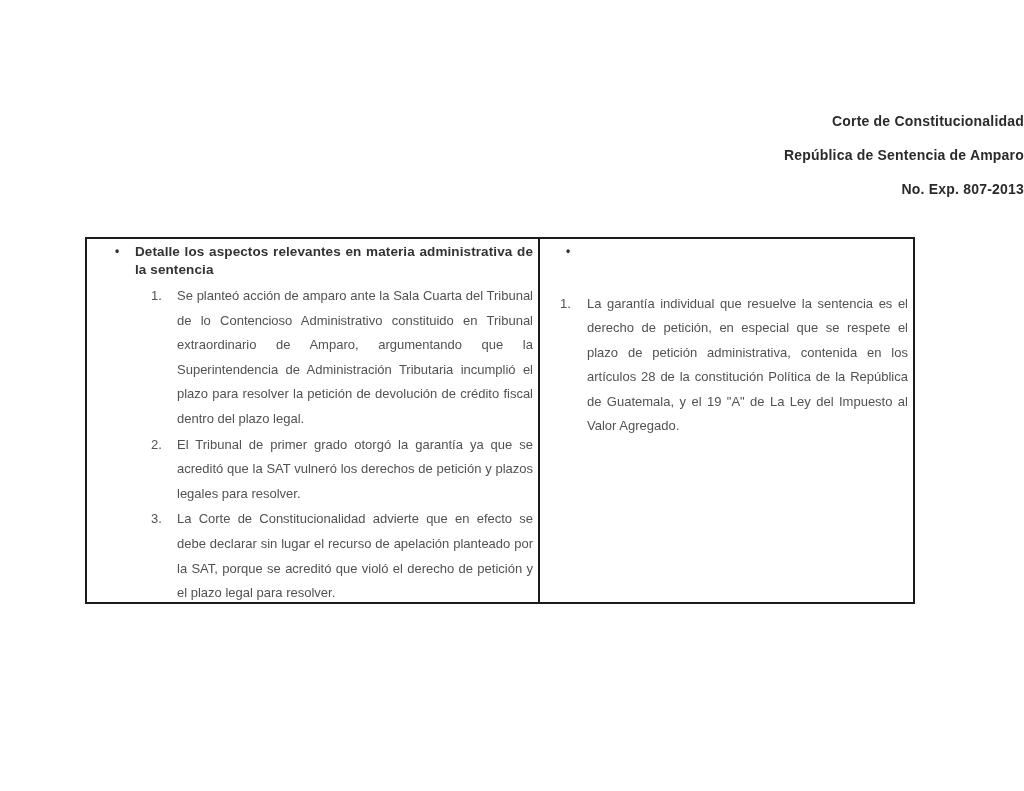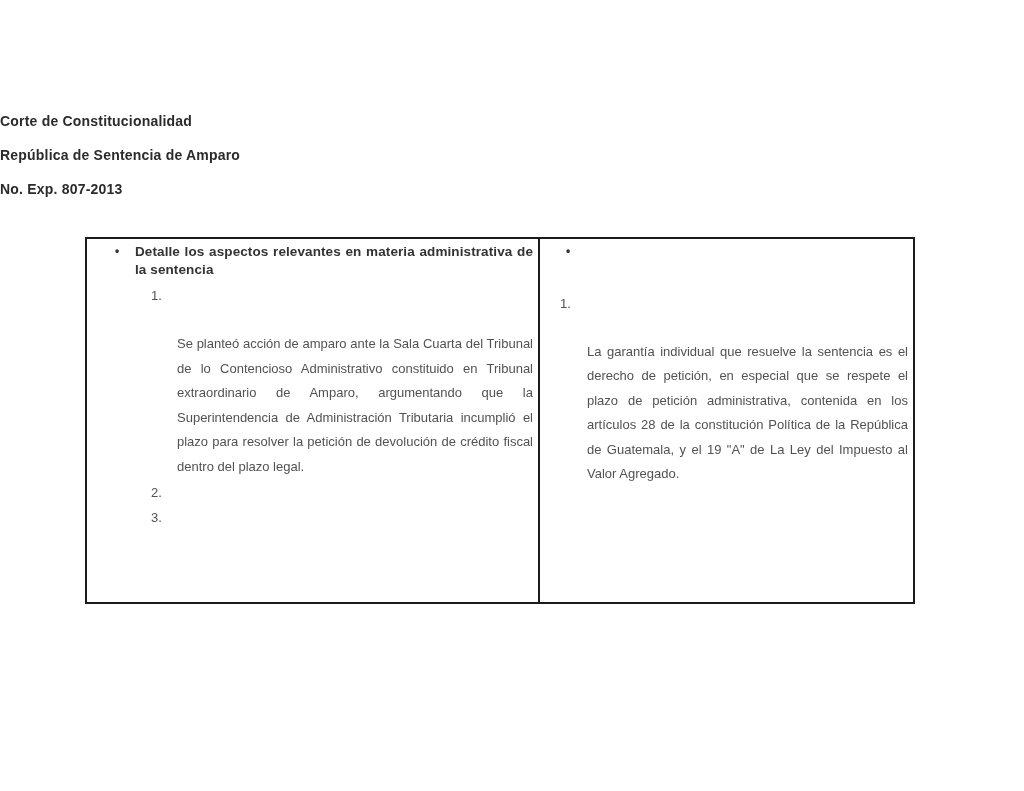--- a/index.html
+++ b/index.html
@@ -14,21 +14,21 @@
     width: 1024px; height: 791px;
     background: var(--background);
     font-family: "Liberation Sans", sans-serif;
     position: relative;
     overflow: hidden;
   }
   .doc-title {
     position: absolute;
     top: 104px; left: 0;
     width: 1024px;
-    text-align: left;
+    text-align: right;
   }
   .title-line {
     font-size: 14px;
     font-weight: bold;
     color: var(--title-text);
     line-height: 34px;
     letter-spacing: 0.2px;
   }
   .doc-table {
     position: absolute;
@@ -81,21 +81,20 @@
   .cell-left .list-item { padding-left: 64px; padding-right: 5px; margin-bottom: 1px; }
   .cell-right .list-item { padding-left: 20px; padding-right: 5px; }
   .item-num {
     flex: 0 0 auto;
   }
   .cell-left .item-num { width: 26px; }
   .cell-right .item-num { width: 27px; }
   .item-text {
     flex: 1;
     text-align: justify;
-    margin-top: 48px;
   }
 </style>
 </head>
 <body>
 
 <div class="doc-title">
   <div class="title-line">Corte de Constitucionalidad</div>
   <div class="title-line">República de Sentencia de Amparo</div>
   <div class="title-line">No. Exp. 807-2013</div>
 </div>
@@ -107,23 +106,25 @@
       <span class="hdr-bullet">•</span>
       <div class="hdr-text">Detalle los aspectos relevantes en materia administrativa de la sentencia</div>
     </div>
     <div class="num-list">
       <div class="list-item">
         <span class="item-num">1.</span>
         <div class="item-text">Se planteó acción de amparo ante la Sala Cuarta del Tribunal de lo Contencioso Administrativo constituido en Tribunal extraordinario de Amparo, argumentando que la Superintendencia de Administración Tributaria incumplió el plazo para resolver la petición de devolución de crédito fiscal dentro del plazo legal.</div>
       </div>
       <div class="list-item">
         <span class="item-num">2.</span>
+        <div class="item-text">El Tribunal de primer grado otorgó la garantía ya que se acreditó que la SAT vulneró los derechos de petición y plazos legales para resolver.</div>
       </div>
       <div class="list-item">
         <span class="item-num">3.</span>
+        <div class="item-text">La Corte de Constitucionalidad advierte que en efecto se debe declarar sin lugar el recurso de apelación planteado por la SAT, porque se acreditó que violó el derecho de petición y el plazo legal para resolver.</div>
       </div>
     </div>
   </div>
 
   <div class="cell cell-right">
     <div class="hdr-row">
       <span class="hdr-bullet">•</span>
     </div>
     <div class="num-list">
       <div class="list-item">

